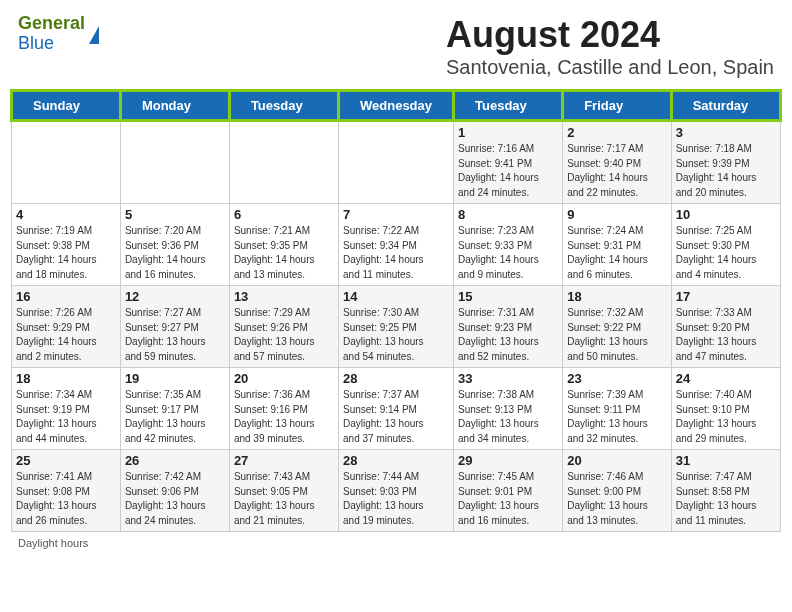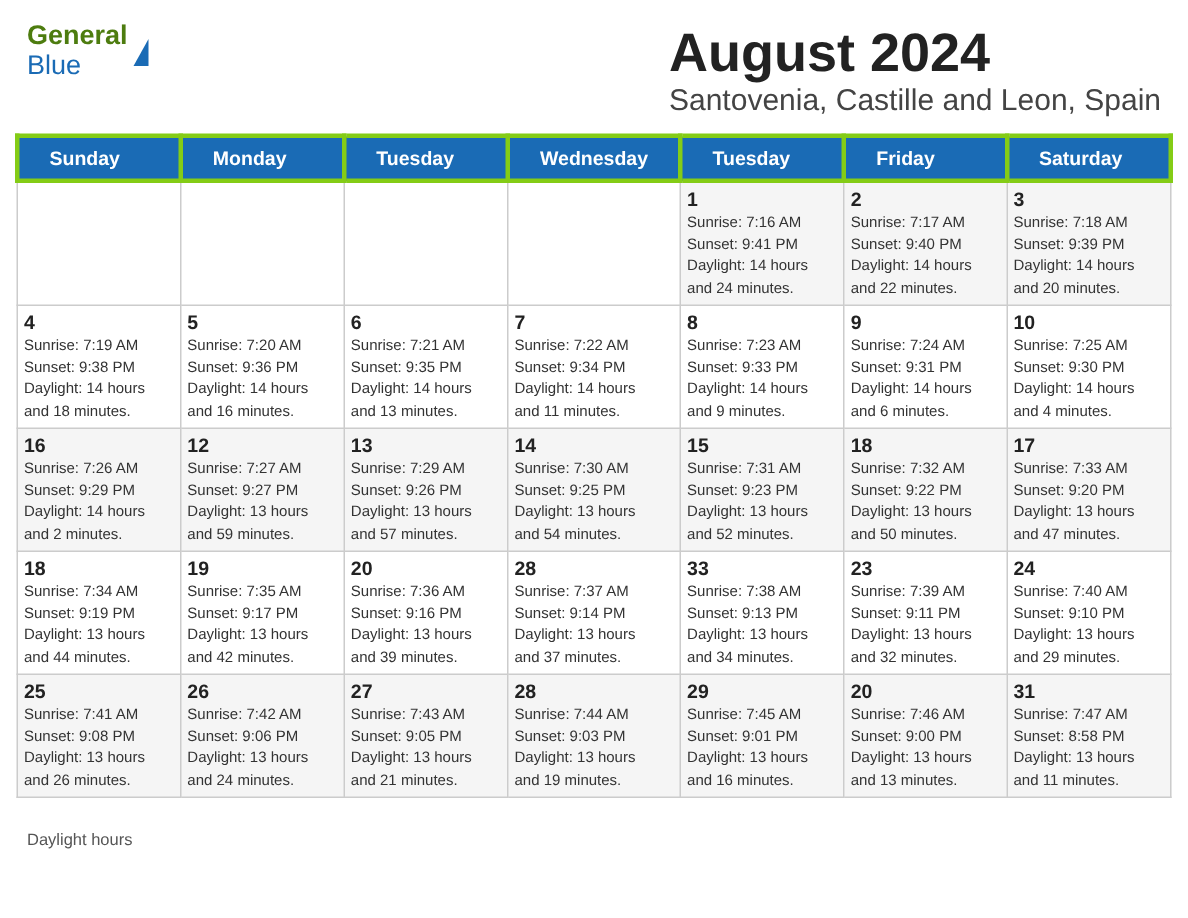--- a/index.html
+++ b/index.html
@@ -95,21 +95,21 @@
       font-size: 10px;
       color: #333;
       line-height: 1.45;
     }
     .empty-cell {
       background: #fff !important;
     }
     .footer-note {
       font-size: 11px;
       color: #555;
-      margin-top: 22px;
+      margin-top: 5px;
       padding-left: 8px;
     }
   </style>
 </head>
 <body>
 
 <div class="header">
   <div class="logo">
     <div class="logo-text">
       <span class="logo-general">General</span>

